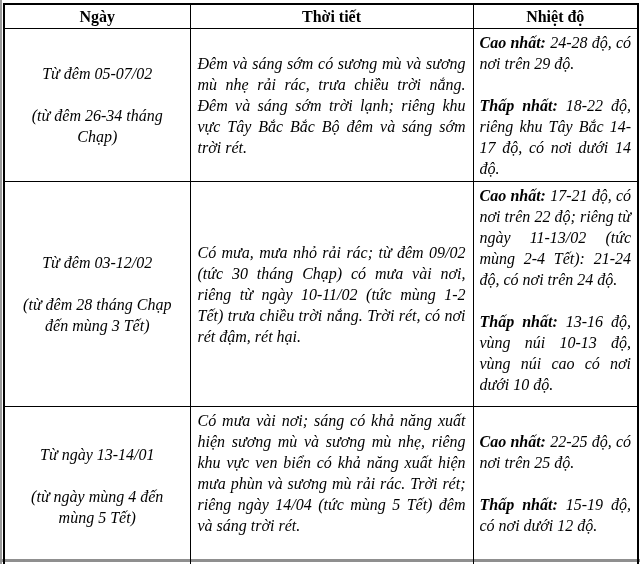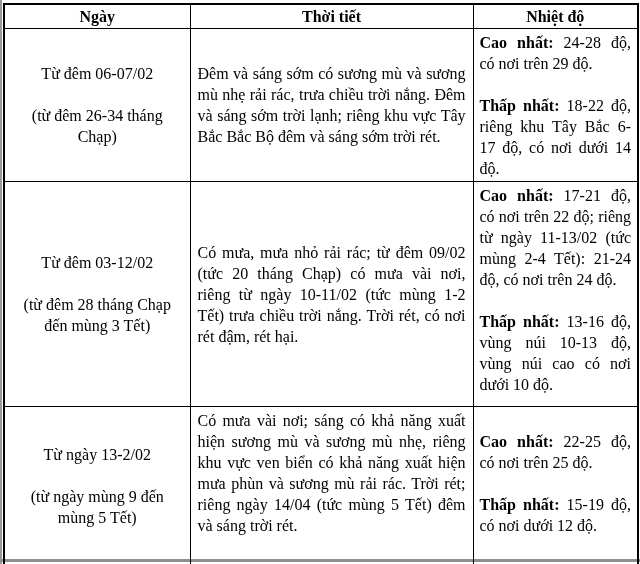--- a/index.html
+++ b/index.html
@@ -66,21 +66,21 @@
     vertical-align: top;
     padding-top: 3px;
   }
   td.temp-cell {
     text-align: justify;
     vertical-align: top;
     padding-top: 3px;
     padding-left: 6px;
     padding-right: 6px;
   }
-  p { margin: 0; }
+  p { margin: 0; font-style: italic; }
   .spaced { margin-top: 21px; }
   .bold-label { font-weight: bold; }
 </style>
 </head>
 <body>
 
 <div class="edge-left"></div>
 <div class="edge-bottom"></div>
 
 <table class="forecast">
@@ -92,48 +92,48 @@
   <thead>
     <tr>
       <th>Ngày</th>
       <th>Thời tiết</th>
       <th>Nhiệt độ</th>
     </tr>
   </thead>
   <tbody>
     <tr class="row-1">
       <td class="date-cell">
-        <p>Từ đêm 06-07/02</p>
+        <p>Từ đêm 05-07/02</p>
         <p class="spaced">(từ đêm 26-34 tháng Chạp)</p>
       </td>
       <td class="weather-cell">
         <p>Đêm và sáng sớm có sương mù và sương mù nhẹ rải rác, trưa chiều trời nắng. Đêm và sáng sớm trời lạnh; riêng khu vực Tây Bắc Bắc Bộ đêm và sáng sớm trời rét.</p>
       </td>
       <td class="temp-cell">
         <p><span class="bold-label">Cao nhất:</span><span> 24-28 độ, có nơi trên 29 độ.</span></p>
-        <p class="spaced"><span class="bold-label">Thấp nhất:</span><span> 18-22 độ, riêng khu Tây Bắc 6-17 độ, có nơi dưới 14 độ.</span></p>
+        <p class="spaced"><span class="bold-label">Thấp nhất:</span><span> 18-22 độ, riêng khu Tây Bắc 14-17 độ, có nơi dưới 14 độ.</span></p>
       </td>
     </tr>
     <tr class="row-2">
       <td class="date-cell">
         <p>Từ đêm 03-12/02</p>
         <p class="spaced">(từ đêm 28 tháng Chạp đến mùng 3 Tết)</p>
       </td>
       <td class="weather-cell">
-        <p>Có mưa, mưa nhỏ rải rác; từ đêm 09/02 (tức 20 tháng Chạp) có mưa vài nơi, riêng từ ngày 10-11/02 (tức mùng 1-2 Tết) trưa chiều trời nắng. Trời rét, có nơi rét đậm, rét hại.</p>
+        <p>Có mưa, mưa nhỏ rải rác; từ đêm 09/02 (tức 30 tháng Chạp) có mưa vài nơi, riêng từ ngày 10-11/02 (tức mùng 1-2 Tết) trưa chiều trời nắng. Trời rét, có nơi rét đậm, rét hại.</p>
       </td>
       <td class="temp-cell">
         <p><span class="bold-label">Cao nhất:</span><span> 17-21 độ, có nơi trên 22 độ; riêng từ ngày 11-13/02 (tức mùng 2-4 Tết): 21-24 độ, có nơi trên 24 độ.</span></p>
         <p class="spaced"><span class="bold-label">Thấp nhất:</span><span> 13-16 độ, vùng núi 10-13 độ, vùng núi cao có nơi dưới 10 độ.</span></p>
       </td>
     </tr>
     <tr class="row-3">
       <td class="date-cell">
-        <p>Từ ngày 13-2/02</p>
-        <p class="spaced">(từ ngày mùng 9 đến mùng 5 Tết)</p>
+        <p>Từ ngày 13-14/01</p>
+        <p class="spaced">(từ ngày mùng 4 đến mùng 5 Tết)</p>
       </td>
       <td class="weather-cell valign-top">
         <p>Có mưa vài nơi; sáng có khả năng xuất hiện sương mù và sương mù nhẹ, riêng khu vực ven biển có khả năng xuất hiện mưa phùn và sương mù rải rác. Trời rét; riêng ngày 14/04 (tức mùng 5 Tết) đêm và sáng trời rét.</p>
       </td>
       <td class="temp-cell">
         <p class="spaced"><span class="bold-label">Cao nhất:</span><span> 22-25 độ, có nơi trên 25 độ.</span></p>
         <p class="spaced"><span class="bold-label">Thấp nhất:</span><span> 15-19 độ, có nơi dưới 12 độ.</span></p>
       </td>
     </tr>
   </tbody>

